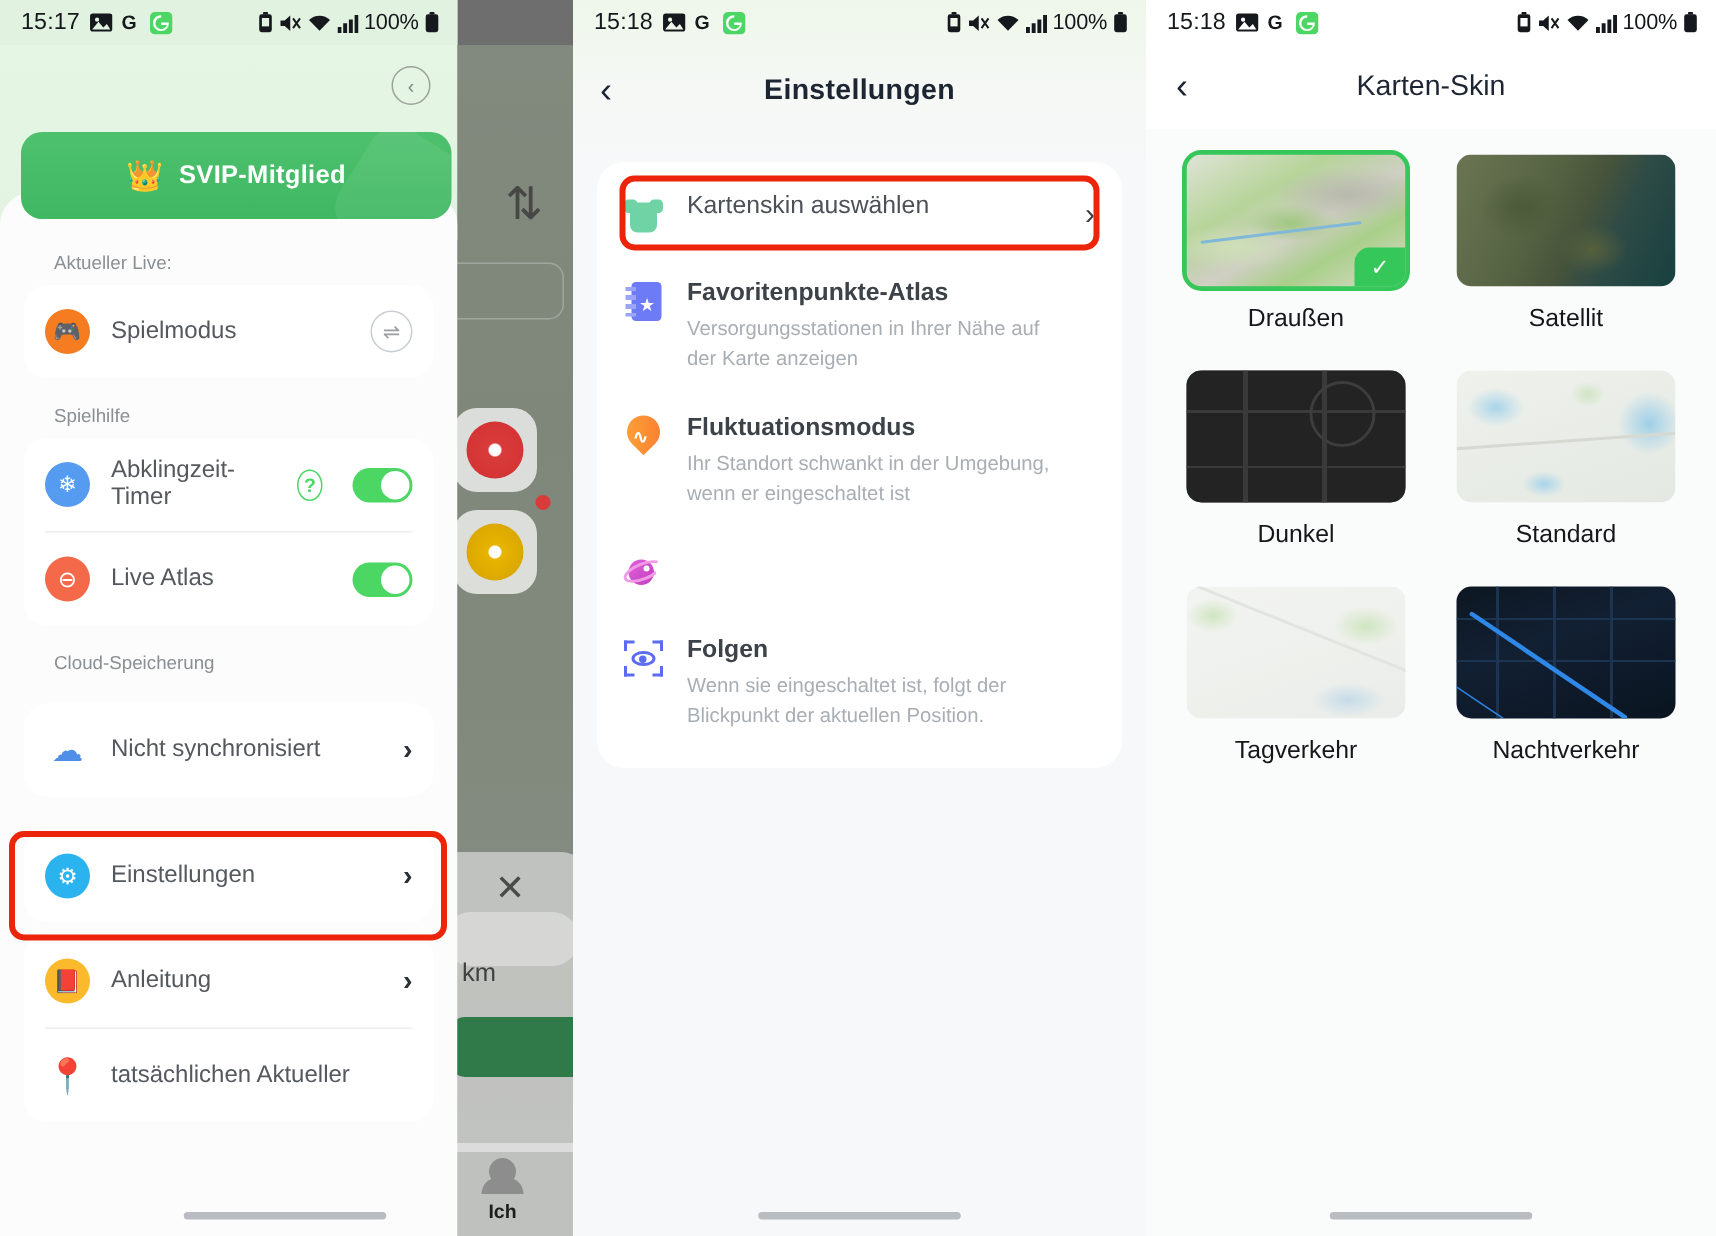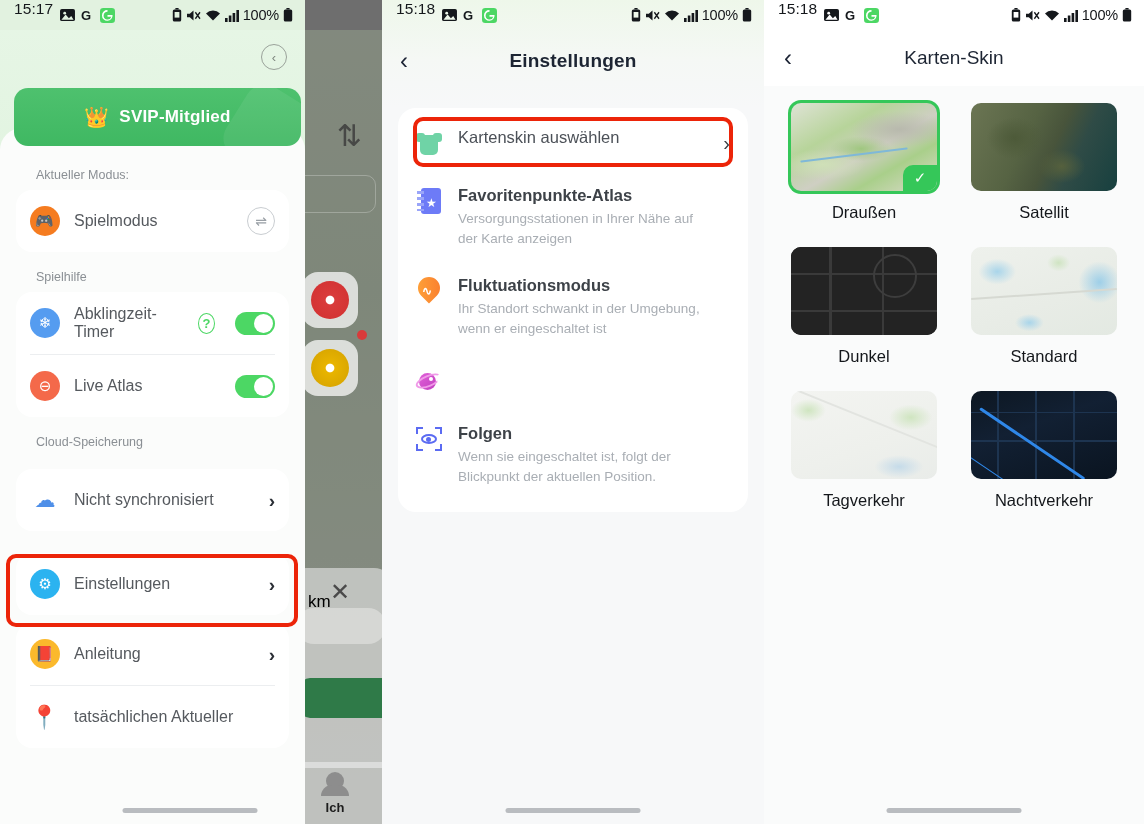--- a/index.html
+++ b/index.html
@@ -10,21 +10,21 @@
     overflow:hidden;
   }
   .screens{ display:flex; width:1144px; height:824px; }
   .phone{ position:relative; overflow:hidden; height:824px; flex:0 0 auto; }
   .p1{ width:382px; }
   .p2{ width:382px; }
   .p3{ width:380px; }
 
   
   .statusbar{
-    height:30px; display:flex; 
+    height:30px; display:flex; align-items:center;
     padding:0 12px 0 14px; font-size:15px; color:#14161a;
     position:relative; z-index:8;
   }
   .sb-time{ font-size:15.5px; letter-spacing:.1px; color:#15181c; }
   .sb-left-icons{ display:flex; align-items:center; gap:6px; margin-left:7px; }
   .sb-right{ margin-left:auto; display:flex; align-items:center; gap:4px; }
   .sb-pct{ font-size:14.5px; letter-spacing:-.2px; }
   .ico{ display:inline-block; }
 
   
@@ -70,21 +70,21 @@
   .map-btn .disc{
     width:38px;height:38px;border-radius:50%;
   }
   .disc-red{ background:radial-gradient(circle at 50% 50%,#fff 14%,#d93b3b 18%,#d43434 70%,#c22a2a 100%); }
   .disc-gold{ background:radial-gradient(circle at 50% 50%,#fff 14%,#e8b400 18%,#dba800 70%,#c99a00 100%); }
   .p1 .bottomsheet{
     position:absolute; left:288px; right:-10px; bottom:56px; height:200px;
     background:rgba(240,240,240,.55); border-radius:18px 18px 0 0;
   }
   .p1 .sheet-x{ position:absolute; left:330px; top:578px; font-size:24px; color:#4a4a4a; }
-  .p1 .sheet-km{ position:absolute; left:308px; top:592px; font-size:17px; color:#000000; }
+  .p1 .sheet-km{ position:absolute; left:308px; top:639px; font-size:17px; color:#404040; }
   .p1 .sheet-pillbg{
     position:absolute; left:296px; top:608px; width:90px; height:36px;
     background:rgba(255,255,255,.35); border-radius:18px;
   }
   .p1 .sheet-go{
     position:absolute; left:300px; top:678px; width:92px; height:40px;
     background:#2f7a48; border-radius:10px;
   }
   .p1 .tabbar{
     position:absolute; left:288px; right:0; bottom:0; height:62px;
@@ -439,21 +439,21 @@
 
       <div class="svip">
         <span class="crown">👑</span>
         <span class="txt">SVIP-Mitglied</span>
       </div>
 
       <div class="p-body"></div>
 
       <div class="content">
 
-        <div class="sec-label" style="margin:16px 0 8px 0;">Aktueller Modus:</div>
+        <div class="sec-label" style="margin:16px 0 8px 0;">Aktueller Live:</div>
         <div class="card">
           <div class="row">
             <span class="rico game">🎮</span>
             <span class="label">Spielmodus</span>
             <span class="spacer"></span>
             <span class="swapbtn">⇌</span>
           </div>
         </div>
 
         <div class="sec-label" style="margin:18px 0 8px 0;">Spielhilfe</div>

